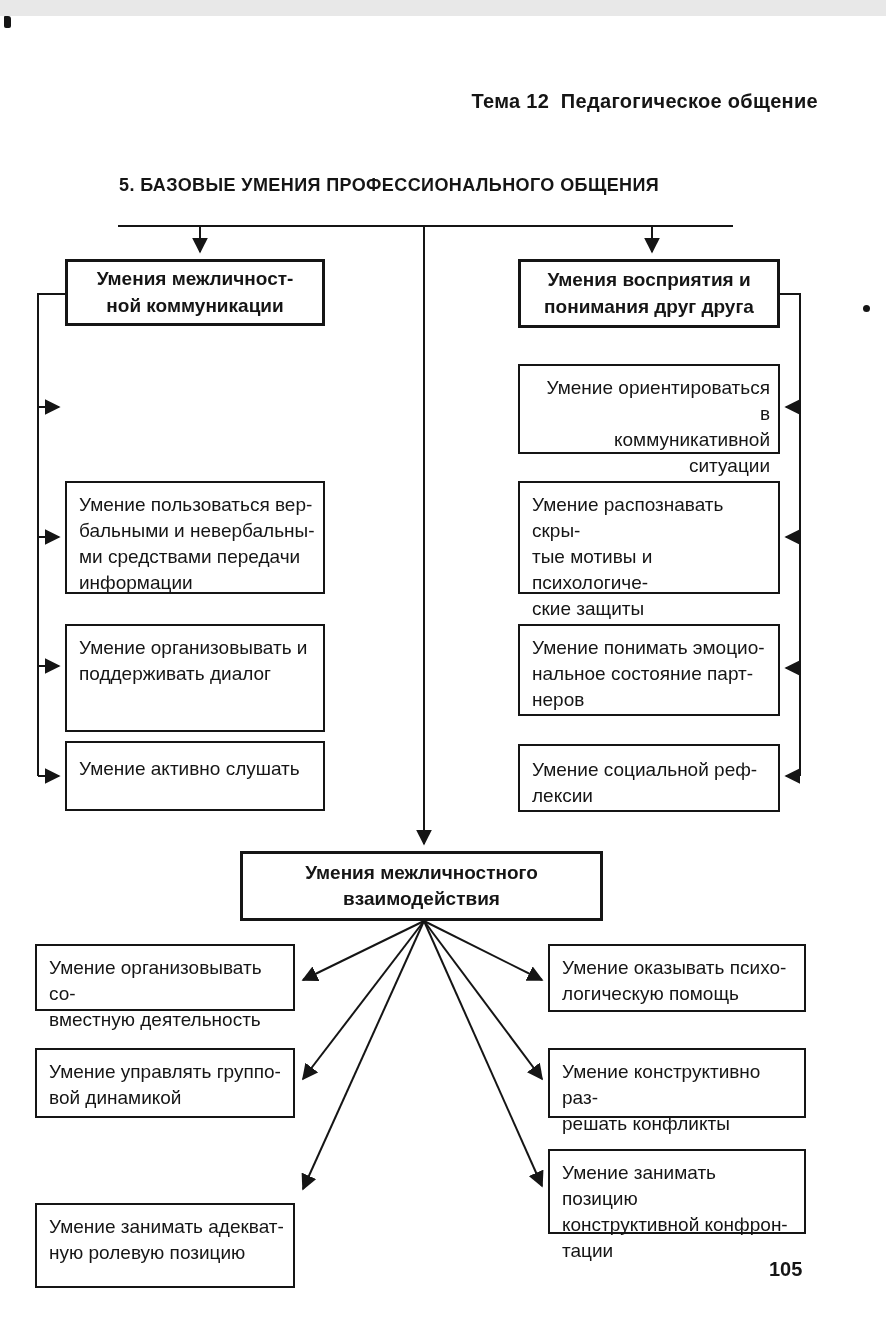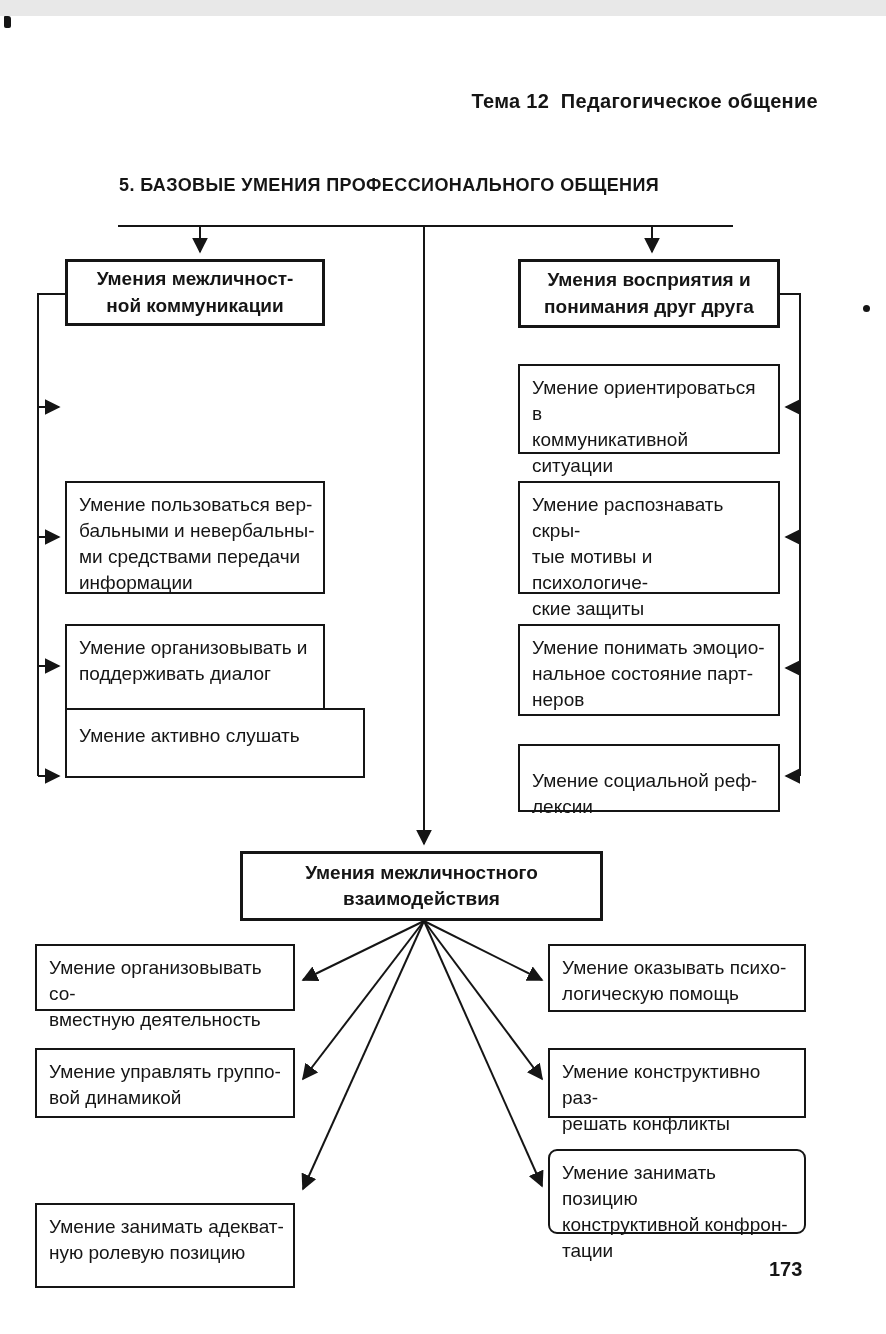--- a/index.html
+++ b/index.html
@@ -94,48 +94,48 @@
   </svg>
 
   <div class="box thick center" style="left:65px;top:243px;width:260px;height:67px;">Умения межличност-
 ной коммуникации</div>
   <div class="box" style="left:65px;top:465px;width:260px;height:113px;">Умение пользоваться вер-
 бальными и невербальны-
 ми средствами передачи
 информации</div>
   <div class="box" style="left:65px;top:608px;width:260px;height:108px;">Умение организовывать и
 поддерживать диалог</div>
-  <div class="box" style="left:65px;top:692px;width:300px;height:70px;padding-top:13px;">Умение активно слушать</div>
+  <div class="box" style="left:65px;top:725px;width:260px;height:70px;padding-top:13px;">Умение активно слушать</div>
 
   <div class="box thick center" style="left:518px;top:243px;width:262px;height:69px;">Умения восприятия и
 понимания друг друга</div>
-  <div class="box" style="left:518px;top:348px;width:262px;height:90px;">Умение ориентироваться в
+  <div class="box" style="left:518px;top:348px;width:262px;height:90px;text-align:right;">Умение ориентироваться в
 коммуникативной ситуации</div>
   <div class="box" style="left:518px;top:465px;width:262px;height:113px;">Умение распознавать скры-
 тые мотивы и психологиче-
 ские защиты</div>
   <div class="box" style="left:518px;top:608px;width:262px;height:92px;">Умение понимать эмоцио-
 нальное состояние парт-
 неров</div>
-  <div class="box" style="left:518px;top:728px;width:262px;height:68px;padding-top:22px;">Умение социальной реф-
+  <div class="box" style="left:518px;top:728px;width:262px;height:68px;padding-top:11px;">Умение социальной реф-
 лексии</div>
 
   <div class="box thick center" style="left:240px;top:835px;width:363px;height:70px;">Умения межличностного
 взаимодействия</div>
 
   <div class="box" style="left:35px;top:928px;width:260px;height:67px;">Умение организовывать со-
 вместную деятельность</div>
   <div class="box" style="left:35px;top:1032px;width:260px;height:70px;">Умение управлять группо-
 вой динамикой</div>
   <div class="box" style="left:35px;top:1187px;width:260px;height:85px;">Умение занимать адекват-
 ную ролевую позицию</div>
 
   <div class="box" style="left:548px;top:928px;width:258px;height:68px;">Умение оказывать психо-
 логическую помощь</div>
   <div class="box" style="left:548px;top:1032px;width:258px;height:70px;">Умение конструктивно раз-
 решать конфликты</div>
-  <div class="box" style="left:548px;top:1133px;width:258px;height:85px;border-radius:9px;">Умение занимать позицию
+  <div class="box" style="left:548px;top:1133px;width:258px;height:85px;">Умение занимать позицию
 конструктивной конфрон-
 тации</div>
 
   <span class="bullet-mark"></span>
-  <div class="page-number">173</div>
+  <div class="page-number">105</div>
 </div>
 
 </body></html>

